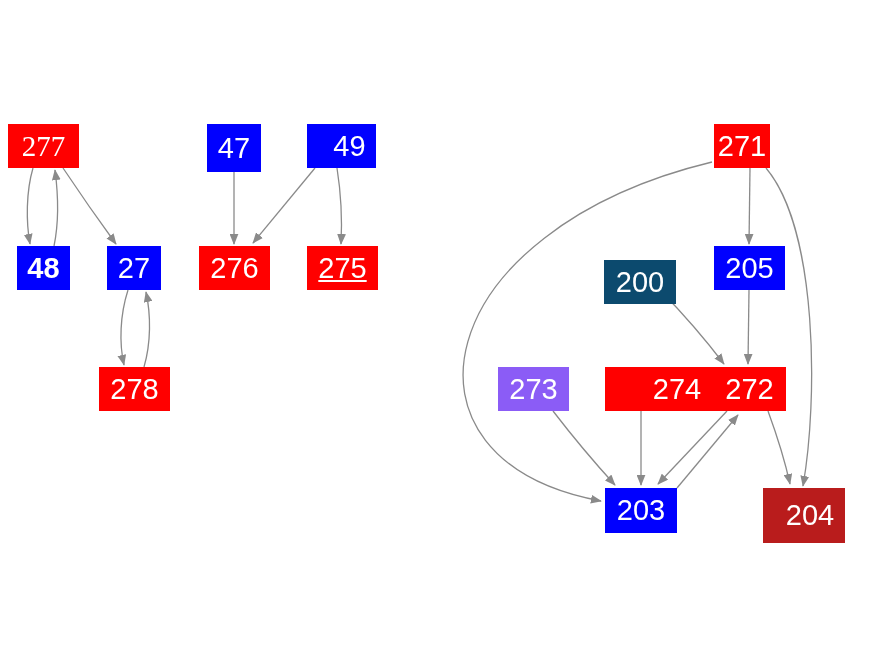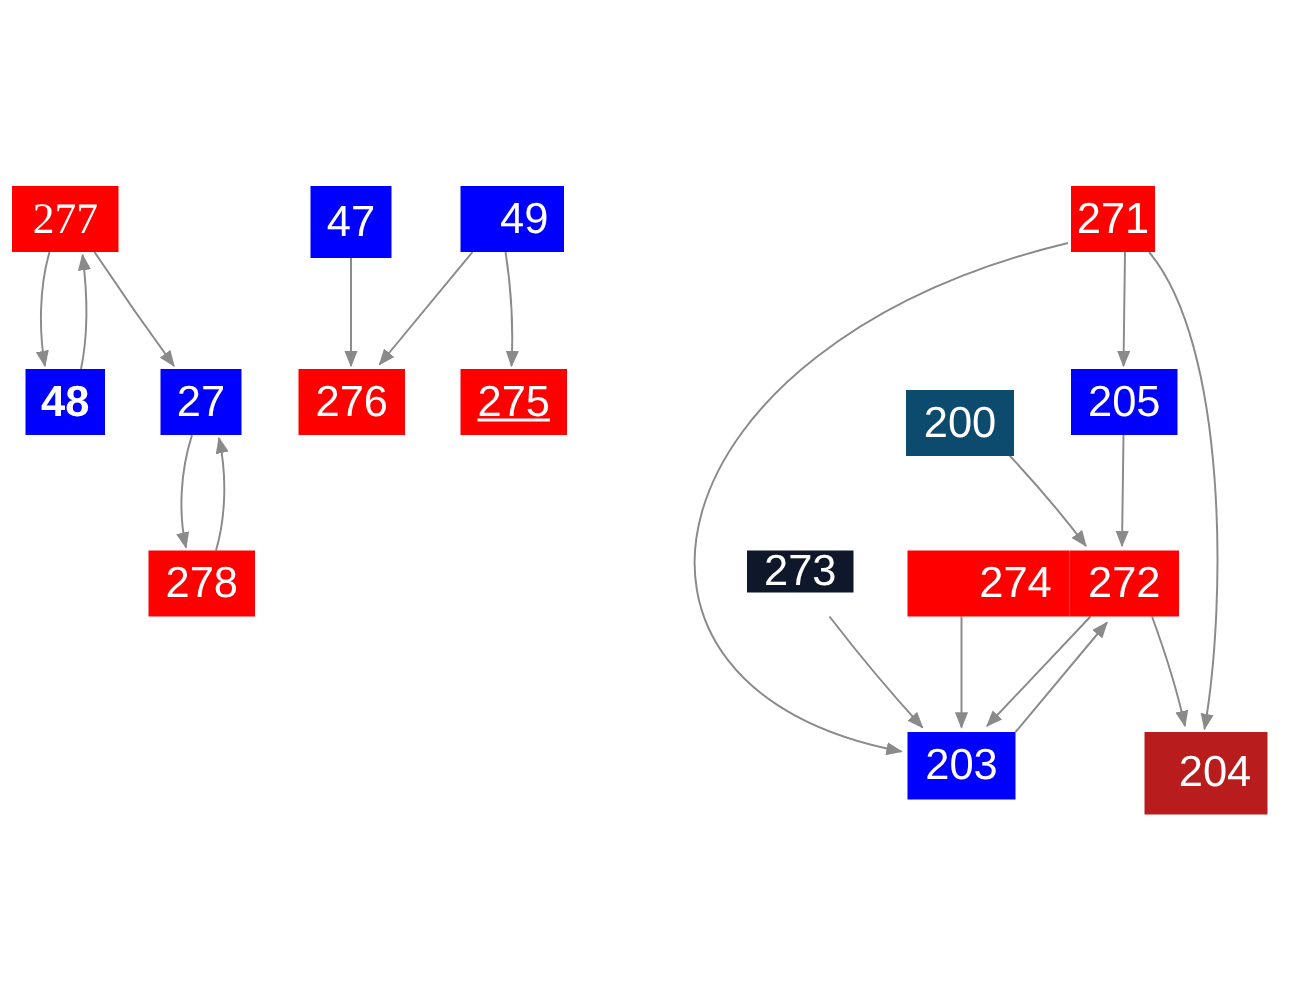--- a/index.html
+++ b/index.html
@@ -69,19 +69,19 @@
       <div class="node" style="left: 17px; top: 246px; width: 53px; height: 44px; background: rgb(0, 0, 255); color: rgb(255, 255, 255); font-weight: bold;">48</div>
       <div class="node" style="left: 107px; top: 246px; width: 54px; height: 44px; background: rgb(0, 0, 255); color: rgb(255, 255, 255);">27</div>
       <div class="node" style="left: 99px; top: 367px; width: 71px; height: 44px; background: rgb(255, 0, 0); color: rgb(255, 255, 255);">278</div>
       <div class="node" style="left: 207px; top: 124px; width: 54px; height: 48px; background: rgb(0, 0, 255); color: rgb(255, 255, 255);">47</div>
       <div class="node" style="left: 307px; top: 124px; width: 53px; height: 44px; background: rgb(0, 0, 255); color: rgb(255, 255, 255); padding-left: 16px;">49</div>
       <div class="node" style="left: 199px; top: 246px; width: 71px; height: 44px; background: rgb(255, 0, 0); color: rgb(255, 255, 255);">276</div>
       <div class="node" style="left: 307px; top: 246px; width: 71px; height: 44px; background: rgb(255, 0, 0); color: rgb(255, 255, 255); text-decoration: underline;">275</div>
       <div class="node" style="left: 714px; top: 124px; width: 56px; height: 44px; background: rgb(255, 0, 0); color: rgb(255, 255, 255);">271</div>
       <div class="node" style="left: 604px; top: 246px; width: 72px; height: 44px; background: #0c4a6e; color: rgb(255, 255, 255); margin-top: 14px;">200</div>
       <div class="node" style="left: 714px; top: 246px; width: 71px; height: 44px; background: rgb(0, 0, 255); color: rgb(255, 255, 255);">205</div>
-      <div class="node" style="left: 498px; top: 367px; width: 71px; height: 28px; background: #0f172a; color: rgb(255, 255, 255);">273</div>
+      <div class="node" style="left: 498px; top: 367px; width: 71px; height: 44px; background: #8b5cf6; color: rgb(255, 255, 255);">273</div>
       <div class="node" style="left: 605px; top: 367px; width: 72px; height: 44px; background: rgb(255, 0, 0); color: rgb(255, 255, 255); padding-left: 36px;">274</div>
       <div class="node" style="left: 713px; top: 367px; width: 73px; height: 44px; background: rgb(255, 0, 0); color: rgb(255, 255, 255);">272</div>
       <div class="node" style="left: 605px; top: 488px; width: 72px; height: 45px; background: rgb(0, 0, 255); color: rgb(255, 255, 255);">203</div>
       <div class="node" style="left: 763px; top: 488px; width: 70px; height: 55px; background: #b91c1c; color: rgb(255, 255, 255); padding-left: 12px;">204</div>
     </div>
 </div>
 
 </body></html>

